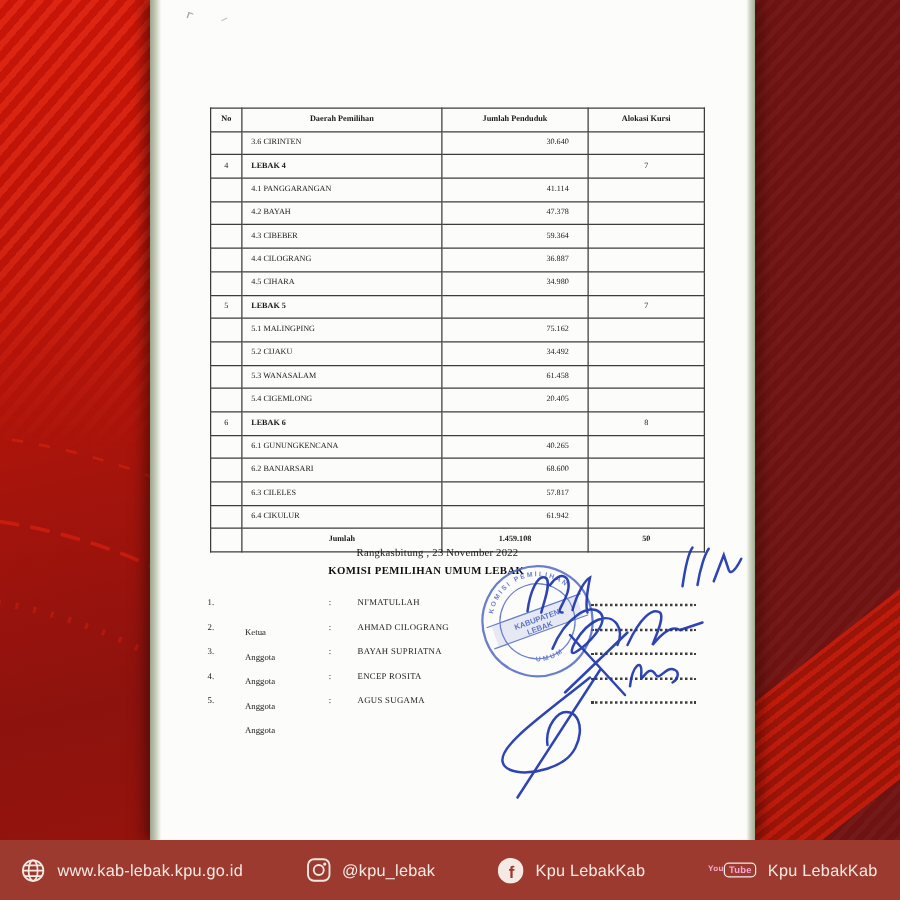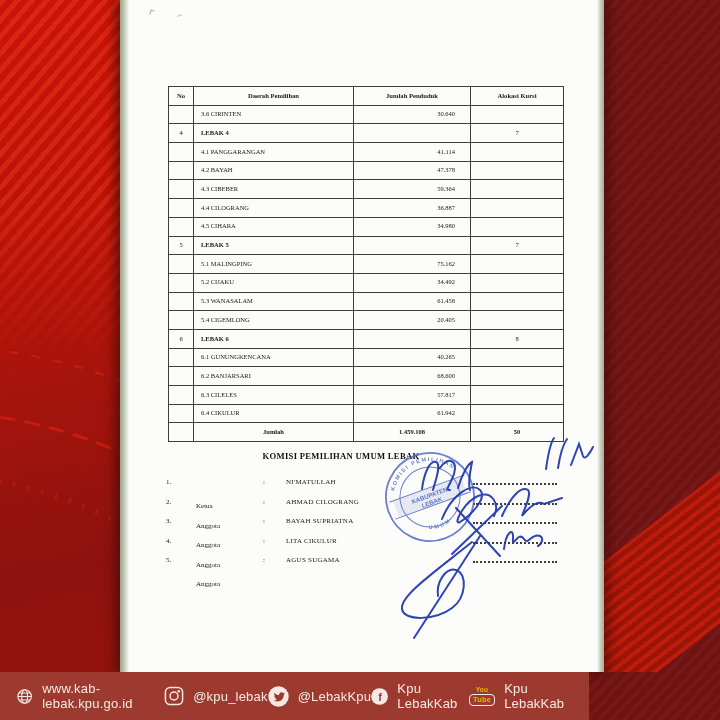--- a/index.html
+++ b/index.html
@@ -48,25 +48,25 @@
   .sig-row{position:relative;height:19.5px;}
   .sig-row span{position:absolute;top:5px;white-space:nowrap;}
   .s-no{left:46px;}
   .s-role{left:76px;margin-top:24px;}
   .s-colon{left:143px;}
   .s-name{left:166px;font-weight:normal;letter-spacing:.25px;}
   .s-dots{left:353px;top:10px !important;width:84px;height:0;border-bottom:2px dotted #3e3e3e;}
   .ink-overlay{position:absolute;left:230px;top:425px;pointer-events:none;}
 
   
-  .footer{position:absolute;left:0;bottom:0;width:589px;height:48px;background:#9d3a30;z-index:5;
+  .footer{position:absolute;left:0;bottom:0;width:720px;height:48px;background:#9d3a30;z-index:5;
     display:flex;align-items:center;justify-content:space-between;box-sizing:border-box;padding:0 18px 0 16px;}
   .f-item{display:flex;align-items:center;gap:9px;color:#f4eae3;font-size:13px;font-weight:500;letter-spacing:.2px;}
   .f-item svg{display:block;}
-  .yt-icon{display:flex;flex-direction:column;align-items:center;line-height:1;color:#eab308;}
+  .yt-icon{display:flex;flex-direction:row;align-items:center;line-height:1;color:#f9a8d4;}
   .yt-top{font-size:6.5px;font-weight:bold;letter-spacing:.3px;}
   .yt-box{font-size:7.5px;font-weight:bold;border:1.3px solid #f4eae3;border-radius:4px;padding:1px 3px 1.5px;margin-top:.5px;}
 </style>
 </head>
 <body>
 
 <div class="stage">
 
   <div class="bg-right-tex"></div>
   <div class="bg-br-clip">
@@ -227,20 +227,21 @@
       <tfoot>
         <tr>
           <td></td>
           <td>Jumlah</td>
           <td>1.459.108</td>
           <td>50</td>
         </tr>
       </tfoot>
     </table>
 
+    <div class="place-date">Rangkasbitung , 23 November 2022</div>
     <div class="org-line">KOMISI PEMILIHAN UMUM LEBAK</div>
 
     <div class="signatories">
   <div class="sig-row">
     <span class="s-no">1.</span>
     <span class="s-role">Ketua</span>
     <span class="s-colon">:</span>
     <span class="s-name">NI'MATULLAH</span>
     <span class="s-dots"></span>
   </div>
@@ -258,21 +259,21 @@
     <span class="s-role">Anggota</span>
     <span class="s-colon">:</span>
     <span class="s-name">BAYAH SUPRIATNA</span>
     <span class="s-dots"></span>
   </div>
 
   <div class="sig-row">
     <span class="s-no">4.</span>
     <span class="s-role">Anggota</span>
     <span class="s-colon">:</span>
-    <span class="s-name">LITA CIKULUR</span>
+    <span class="s-name">ENCEP ROSITA</span>
     <span class="s-dots"></span>
   </div>
 
   <div class="sig-row">
     <span class="s-no">5.</span>
     <span class="s-role">Anggota</span>
     <span class="s-colon">:</span>
     <span class="s-name">AGUS SUGAMA</span>
     <span class="s-dots"></span>
   </div>
@@ -324,27 +325,20 @@
           <rect x="1.4" y="1.4" width="17.2" height="17.2" rx="4.8"></rect>
           <circle cx="10" cy="10" r="4"></circle>
         </g>
         <circle cx="14.8" cy="5.2" r="1.3" fill="#f4eae3"></circle>
       </svg>
       <span>@kpu_lebak</span>
     </div>
     <div class="f-item">
       <svg width="21" height="21" viewBox="0 0 21 21">
         <circle cx="10.5" cy="10.5" r="10.2" fill="#f4eae3"></circle>
-        <path fill="#9d3a30" d="M16.9,7.3c-.4.2-.8.3-1.3.4.5-.3.8-.7,1-1.3-.4.3-.9.5-1.4.6-.4-.4-1-.7-1.7-.7-1.3,0-2.3,1-2.3,2.3 0,.2 0,.4 0,.5-1.9-.1-3.6-1-4.7-2.4-.2.3-.3.7-.3,1.2 0,.8.4,1.5,1,1.9-.4,0-.7-.1-1-.3v0c0,1.1.8,2,1.8,2.2-.2.1-.4.1-.6.1-.1,0-.3,0-.4,0 .3.9,1.1,1.6,2.1,1.6-.8.6-1.7,1-2.8,1-.2,0-.4,0-.5,0 1,.6 2.2,1 3.5,1 4.2,0 6.5-3.5 6.5-6.5v-.3c.4-.3.8-.7 1.1-1.2z"></path>
-      </svg>
-      <span>@LebakKpu</span>
-    </div>
-    <div class="f-item">
-      <svg width="21" height="21" viewBox="0 0 21 21">
-        <circle cx="10.5" cy="10.5" r="10.2" fill="#f4eae3"></circle>
         <text x="11.3" y="16.2" text-anchor="middle" font-family="Liberation Sans, sans-serif" font-size="13.5" font-weight="bold" fill="#9d3a30">f</text>
       </svg>
       <span>Kpu LebakKab</span>
     </div>
     <div class="f-item">
       <span class="yt-icon">
         <span class="yt-top">You</span>
         <span class="yt-box">Tube</span>
       </span>
       <span>Kpu LebakKab</span>

